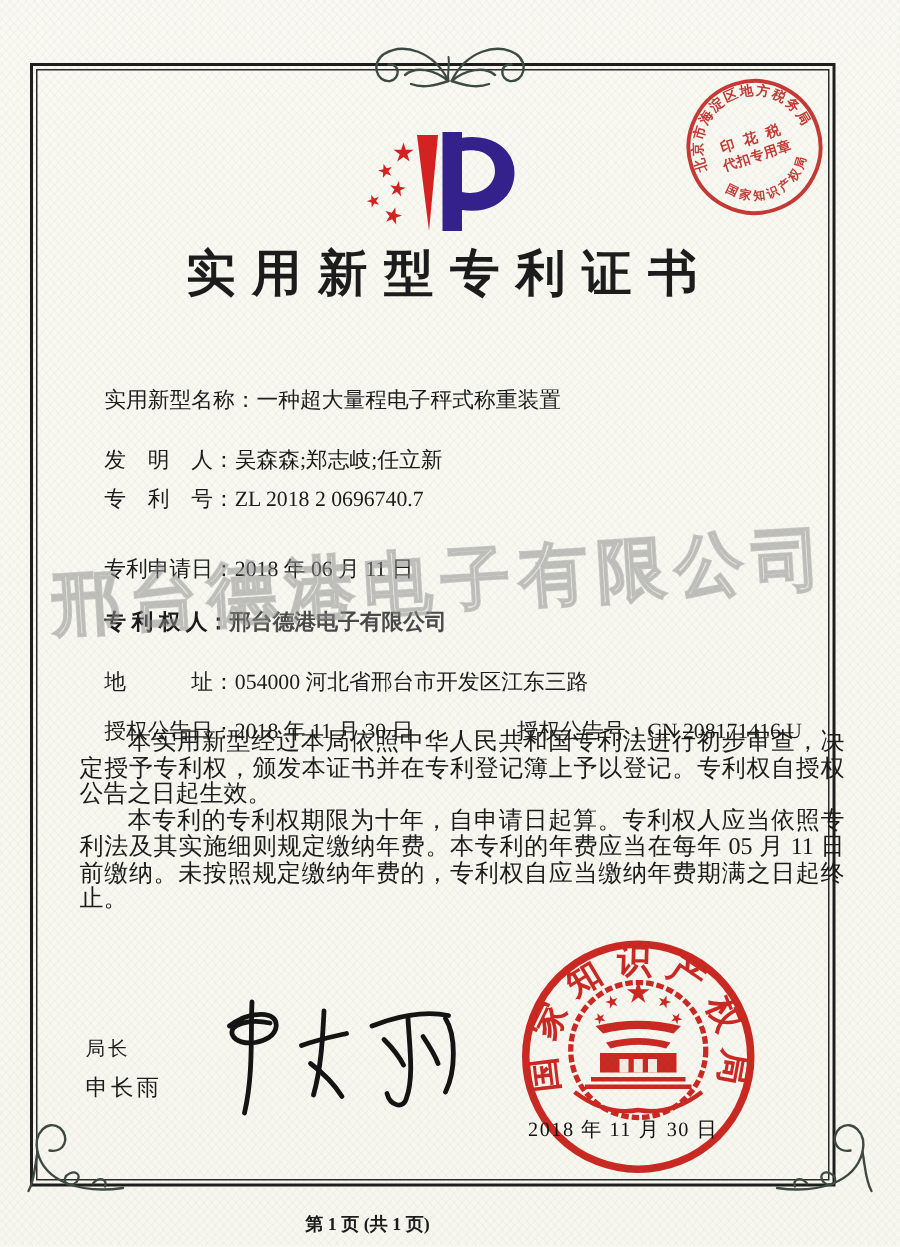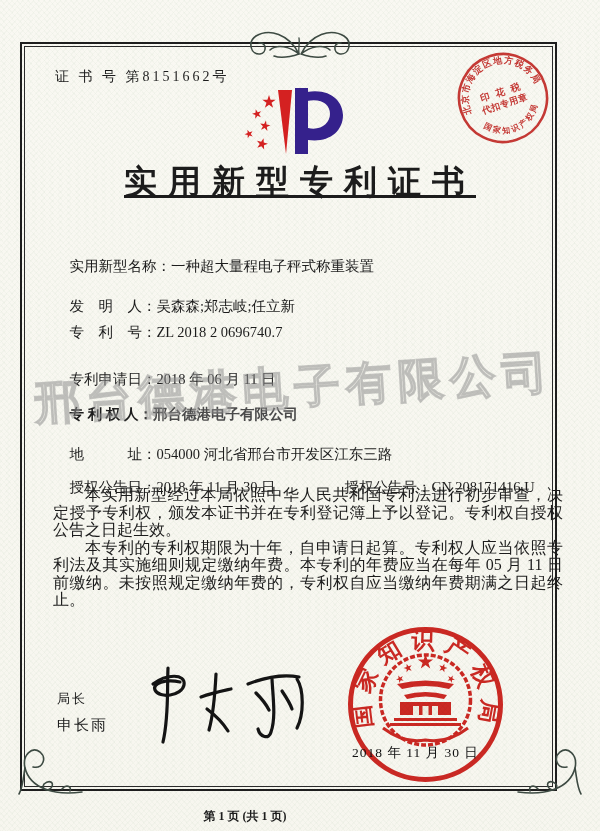--- a/index.html
+++ b/index.html
@@ -22,21 +22,21 @@
     border:2px solid #1e1e1e;
   }
   .frame::after {
     content:""; position:absolute; inset:2px;
     border:1px solid #2a2a2a;
   }
   .abs { position:absolute; }
   .cert-no { left:55px; top:68px; font-size:14px; letter-spacing:3px; }
   .title {
     left:0; right:0; top:160px; text-align:center;
-    font-size:33px; font-weight:700; letter-spacing:11px;text-decoration:underline;
+    font-size:33px; font-weight:700; letter-spacing:11px;
   }
   .field-row { left:55px; font-size:14.5px; white-space:pre; }
   .field-row .lab { display:inline-block; }
   .field-row .val { display:inline-block; }
   .grant-no { left:330px; top:461px; font-size:14.5px; white-space:pre; }
   .body-text {
     left:53px; top:486px; width:510px;
     font-size:16px; line-height:17.5px; text-align:justify;
   }
   .body-text p { text-indent:2em; margin:0; }
@@ -83,21 +83,20 @@
 
   <svg class="abs" style="left:514px; top:742px;" width="72" height="56" viewBox="0 0 72 56">
     <g transform="translate(72,0) scale(-1,1)" fill="none" stroke="#3d4a42" stroke-width="1.6" stroke-linecap="round">
       <path d="M68,50 C40,54 16,46 11,26 C8,13 18,4 26,10 C33,16 29,27 19,25"></path>
       <path d="M11,26 C9,37 9,45 5,52"></path>
       <path d="M30,42 C36,37 41,41 37,46 C33,50 27,47 30,42"></path>
       <path d="M48,47 C52,42 58,44 56,49"></path>
     </g>
   </svg>
 
-  <div class="abs cert-no">证 书 号 第8151662号</div>
 
   <svg class="abs" style="left:235px; top:82px;" width="112" height="78" viewBox="0 0 112 78">
     <defs>
       <path id="star" d="M0,-1 L0.2245,-0.309 L0.951,-0.309 L0.363,0.118 L0.588,0.809 L0,0.382 L-0.588,0.809 L-0.363,0.118 L-0.951,-0.309 L-0.2245,-0.309 Z"></path>
     </defs>
 
     <polygon points="43,8 57,8 51,72" fill="#d42121"></polygon>
 
     <path d="M60,6 h13 v66 h-13 z" fill="#35218c"></path>
     <path d="M72,10 C96,6 108,20 108,33 C108,50 93,61 73,58 L73,46 C86,49 95,41 95,32 C95,22 86,16 72,19 Z" fill="#35218c"></path>

